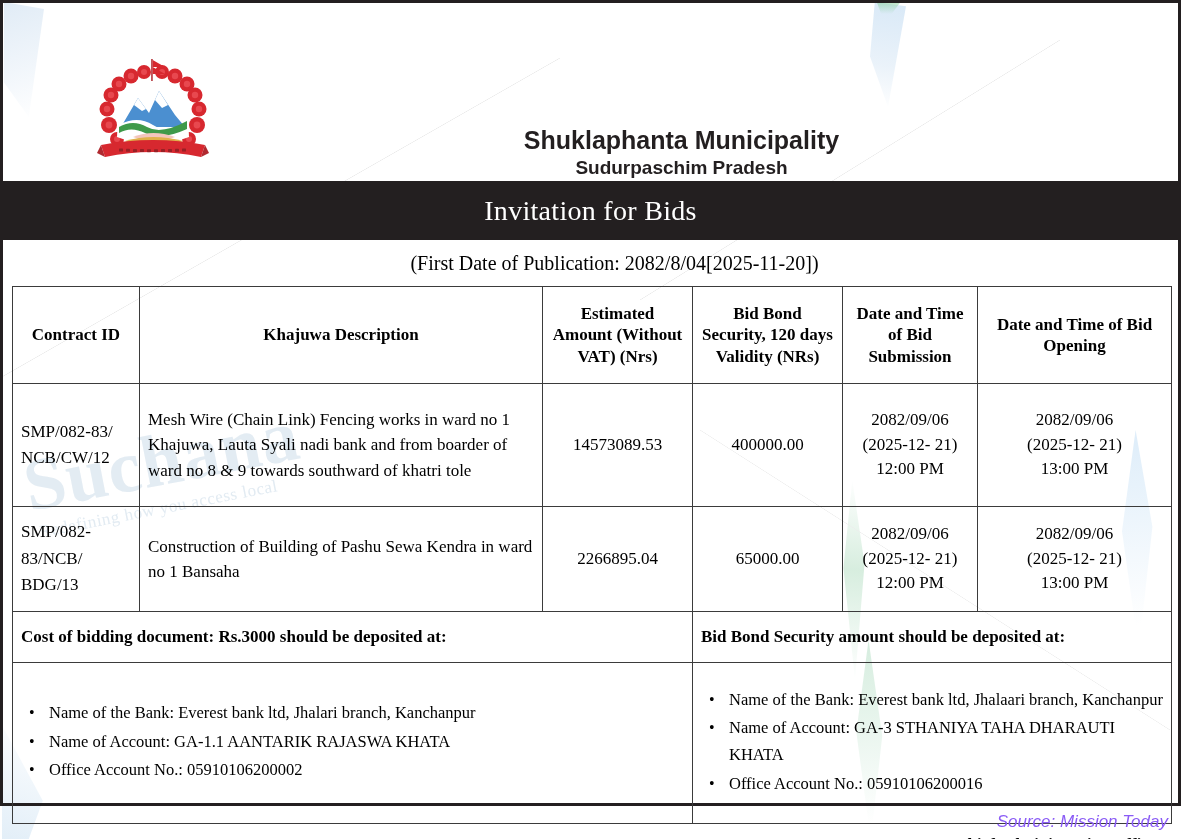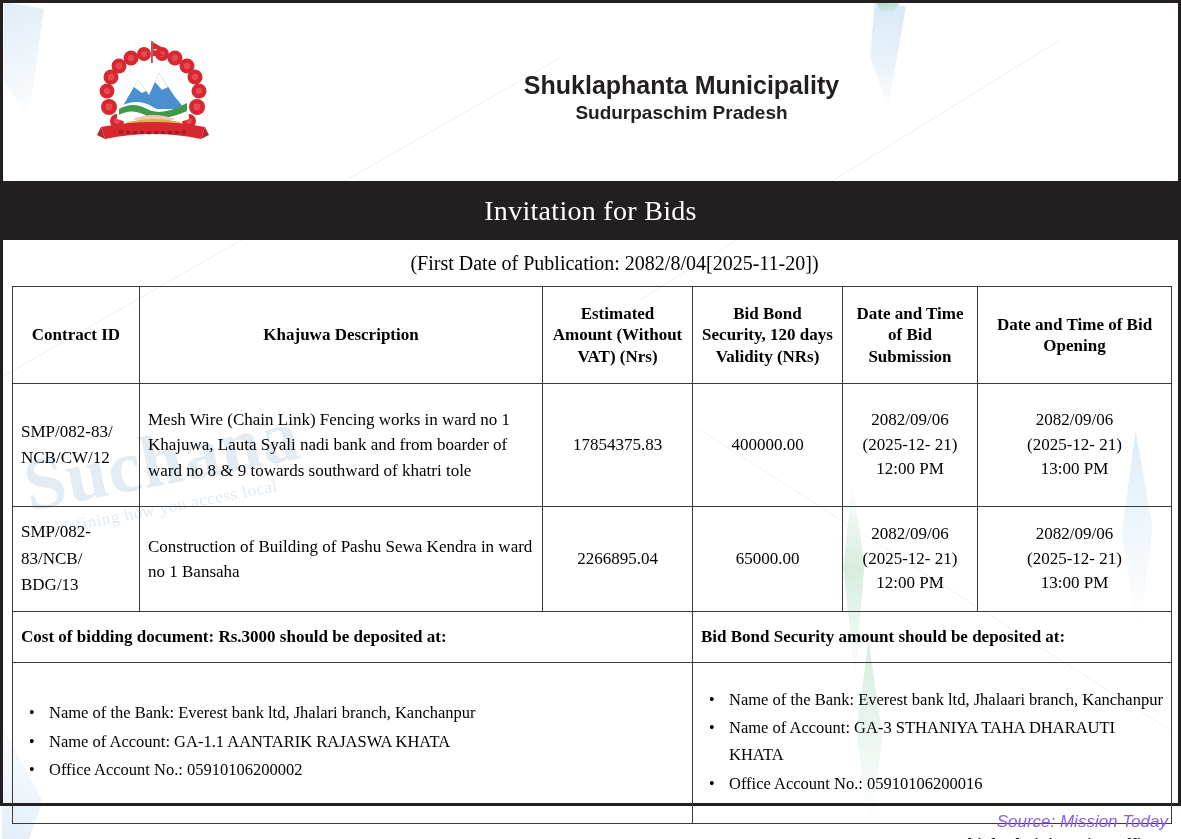--- a/index.html
+++ b/index.html
@@ -132,21 +132,21 @@
     box-sizing: border-box;
     z-index: 2;
     background: transparent;
   }
 
   
   .letterhead {
     position: relative;
     height: 178px;
     display: flex;
-    align-items: center;
+    align-items: flex-end;
     box-sizing: border-box;
   }
   .emblem-wrap {
     width: 300px;
     display: flex;
     justify-content: center;
     padding-top: 14px;
     flex: 0 0 auto;
   }
   .emblem { width: 128px; height: 128px; display: block; }
@@ -420,21 +420,21 @@
             <th>Estimated Amount (Without VAT) (Nrs)</th>
             <th>Bid Bond Security, 120 days Validity (NRs)</th>
             <th>Date and Time of Bid Submission</th>
             <th>Date and Time of Bid Opening</th>
           </tr>
         </thead>
         <tbody>
           <tr class="row-tall">
             <td class="cell-id">SMP/082-83/ NCB/CW/12</td>
             <td class="cell-desc">Mesh Wire (Chain Link) Fencing works in ward no 1 Khajuwa, Lauta Syali nadi bank and from boarder of ward no 8 &amp; 9 towards southward of khatri tole</td>
-            <td class="cell-num">17854375.83</td>
+            <td class="cell-num">14573089.53</td>
             <td class="cell-num">400000.00</td>
             <td class="cell-date">
               <div>2082/09/06</div>
               <div>(2025-12- 21)</div>
               <div>12:00 PM</div>
             </td>
             <td class="cell-date">
               <div>2082/09/06</div>
               <div>(2025-12- 21)</div>
               <div>13:00 PM</div>

